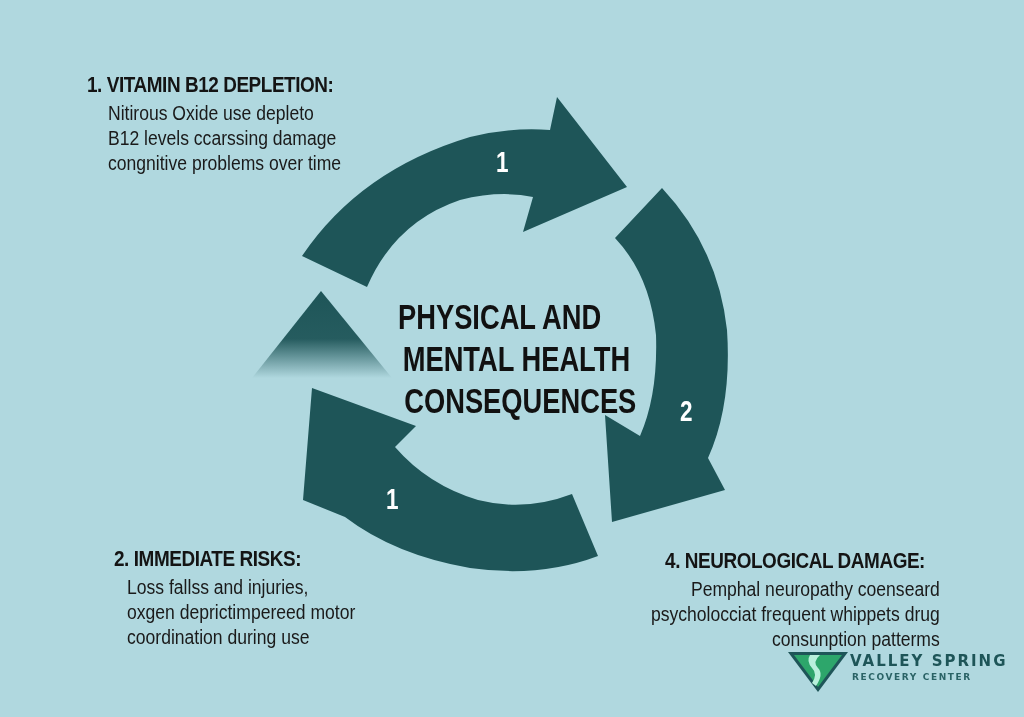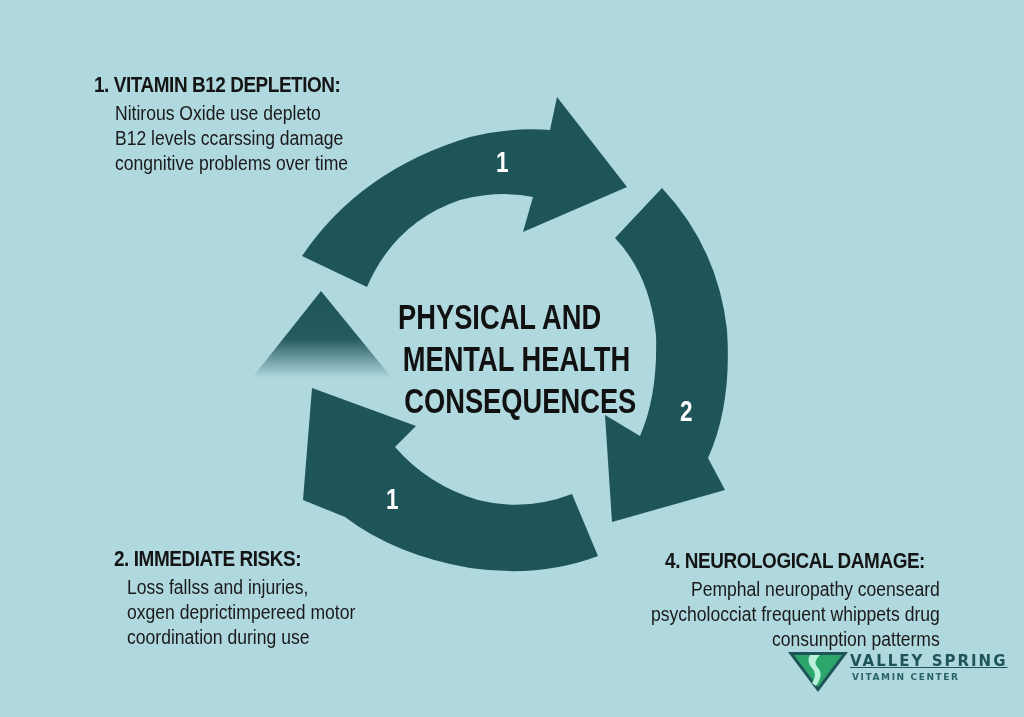--- a/index.html
+++ b/index.html
@@ -56,21 +56,21 @@
     font-size: 30px;
     color: #ffffff;
     transform: scaleX(0.75);
     transform-origin: left top;
   }
   .logo { position: absolute; left: 788px; top: 650px; width: 230px; height: 50px; }
   .logo .name {
     position: absolute; left: 62px; top: 2px;
     font-family: "DejaVu Sans", sans-serif;
     font-weight: bold; font-size: 15px; letter-spacing: 2px;
-    color: #1E5558; white-space: nowrap; text-decoration: underline;
+    color: #1E5558; white-space: nowrap;
   }
   .logo .sub {
     position: absolute; left: 64px; top: 22px;
     font-family: "DejaVu Sans", sans-serif;
     font-weight: bold; font-size: 9px; letter-spacing: 1.6px;
     color: #2a6366; white-space: nowrap;
   }
   .logo svg { position: absolute; left: 0; top: 0; }
 </style>
 </head>
@@ -126,21 +126,21 @@
   <div class="num" style="left:496px; top:145px;">1</div>
   <div class="num" style="left:680px; top:394px;">2</div>
   <div class="num" style="left:386px; top:482px;">1</div>
 
   <div class="center-title">
     <div class="l1">PHYSICAL AND</div>
     <div class="l2">MENTAL HEALTH</div>
     <div class="l3">CONSEQUENCES</div>
   </div>
 
-  <div class="block" style="left:87px; top:72px;margin-left:7px;">
+  <div class="block" style="left:87px; top:72px;">
     <div class="heading">1. VITAMIN B12 DEPLETION:</div>
     <div class="body" style="margin-left:21px; margin-top:3px;">
       <div>Nitirous Oxide use depleto</div>
       <div>B12  levels ccarssing damage</div>
       <div>congnitive problems over time</div>
     </div>
   </div>
 
 
   <div class="block" style="left:106px; top:546px;margin-left:8px;">
@@ -161,16 +161,16 @@
     </div>
   </div>
 
   <div class="logo">
     <svg width="60" height="44" viewBox="0 0 60 44">
       <polygon points="0,2 60,2 30,42" fill="#1E5558"></polygon>
       <polygon points="6,5 54,5 30,37" fill="#2DA66B"></polygon>
       <path d="M 22 5 L 32 5 Q 24 12 30 18 Q 36 24 28 36 L 24 33 Q 30 24 24 18 Q 18 11 22 5 Z" fill="#B8F0DC"></path>
     </svg>
     <div class="name">VALLEY SPRING</div>
-    <div class="sub">VITAMIN CENTER</div>
+    <div class="sub">RECOVERY CENTER</div>
   </div>
 
 </div>
 
 </body></html>

